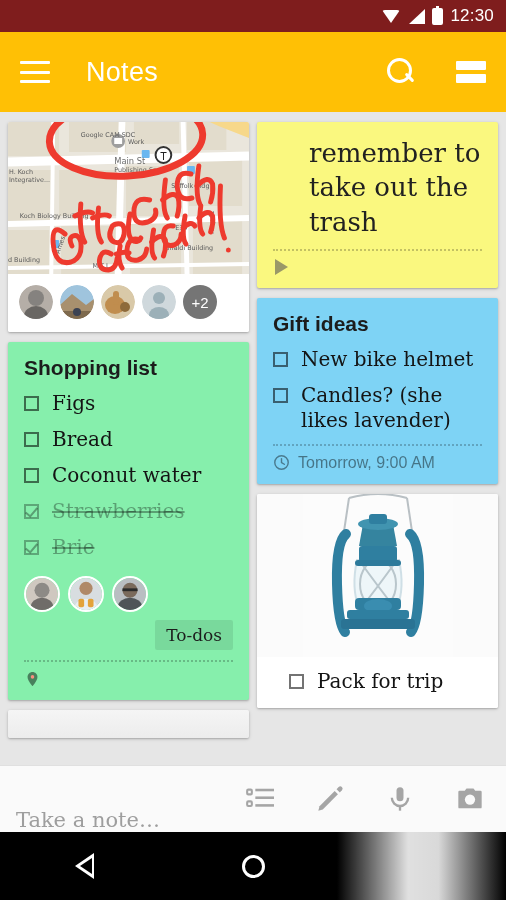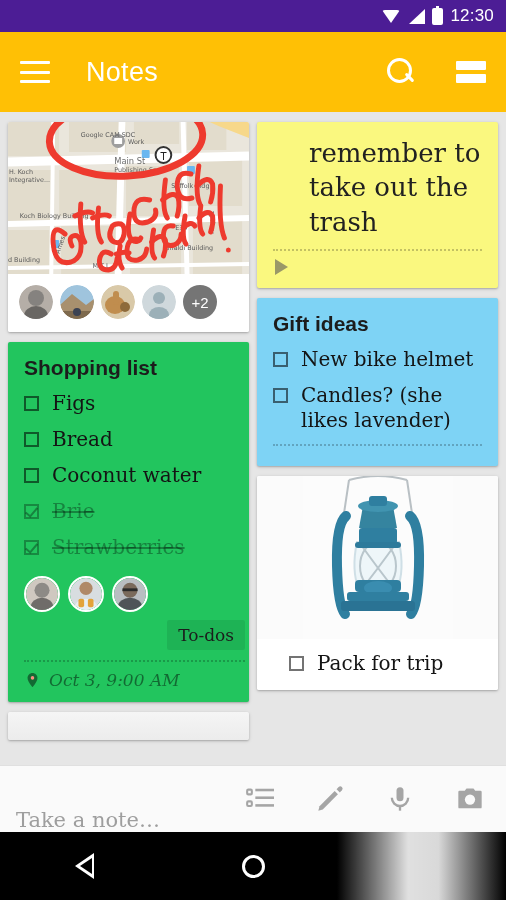--- a/index.html
+++ b/index.html
@@ -6,21 +6,21 @@
   html, body {
     width: 506px; height: 900px;
     font-family: "Liberation Sans", sans-serif;
     background: #e6e6e6;
     overflow: hidden;
   }
   .phone { position: relative; width: 506px; height: 900px; background: #e6e6e6; }
 
   
   .statusbar {
-    height: 32px; background: #4c1d95;
+    height: 32px; background: #7f1d1d;
     display: flex; align-items: center; justify-content: flex-end;
     padding-right: 12px; gap: 7px;
   }
   .status-icons { display: flex; align-items: center; gap: 7px; }
   .ico-wifi { width: 19px; height: 14px; position: relative; }
   .ico-wifi::before {
     content: ""; position: absolute; left: 0; top: 1px;
     border-left: 9.5px solid transparent; border-right: 9.5px solid transparent;
     border-top: 13px solid #fff; border-radius: 3px;
   }
@@ -67,21 +67,21 @@
   .av { width: 34px; height: 34px; border-radius: 50%; overflow: hidden; flex: none; position: relative; }
   .av svg { display: block; width: 100%; height: 100%; }
   .av-more { background: #757575; color: #fff; font-size: 15px; display: flex; align-items: center; justify-content: center; }
 
   
   .c-yellow { background: #faf87f; padding: 14px 16px 10px 16px; }
   .note-text { font-family: "DejaVu Serif", serif; font-size: 26px; line-height: 1.32; color: #212121; margin-left: 36px; }
   .playicon { width: 0; height: 0; border-left: 13px solid #9a9868; border-top: 8px solid transparent; border-bottom: 8px solid transparent; margin: 1px 0 3px 2px; }
 
   
-  .c-salmon { background: #22c55e; padding: 14px 4px 12px 16px; }
+  .c-salmon { background: #86efac; padding: 14px 16px 12px 16px; }
   .card-title { font-family: "Liberation Sans", sans-serif; font-weight: bold; font-size: 21px; color: #1c1c1c; margin-bottom: 10px; }
   .listrow { display: flex; align-items: flex-start; gap: 13px; margin: 11px 0; }
   .cbox { width: 15px; height: 15px; border: 2px solid rgba(0,0,0,.55); flex: none; margin-top: 5px; background: transparent; position: relative; }
   .cbox.done { border-color: rgba(0,0,0,.30); }
   .cbox.done::after {
     content: ""; position: absolute; left: 2px; top: -1px; width: 5px; height: 10px;
     border-right: 2px solid rgba(0,0,0,.33); border-bottom: 2px solid rgba(0,0,0,.33);
     transform: rotate(40deg);
   }
   .item-label { font-family: "DejaVu Serif", serif; font-size: 20px; color: #141414; line-height: 1.25; }
@@ -311,25 +311,25 @@
           <div class="listrow">
             <span class="cbox"></span>
             <span class="item-label">Bread</span>
           </div>
           <div class="listrow">
             <span class="cbox"></span>
             <span class="item-label">Coconut water</span>
           </div>
           <div class="listrow">
             <span class="cbox done"></span>
+            <span class="item-label done">Strawberries</span>
+          </div>
+          <div class="listrow">
+            <span class="cbox done"></span>
             <span class="item-label done">Brie</span>
-          </div>
-          <div class="listrow">
-            <span class="cbox done"></span>
-            <span class="item-label done">Strawberries</span>
           </div>
 
           <div class="av-row">
             <span class="av-sm">
               <svg viewBox="0 0 34 34">
                   <circle cx="17" cy="17" r="17" fill="#cfc8c0"></circle>
                   <circle cx="17" cy="13" r="8" fill="#8d8a86"></circle>
                   <ellipse cx="17" cy="31" rx="12" ry="10" fill="#6f6c69"></ellipse>
                 </svg>
             </span>
@@ -369,21 +369,20 @@
           <div class="chiprow">
             <span class="chip">To-dos</span>
           </div>
 
           <div class="dotted"></div>
           <div class="meta">
             <svg width="17" height="18" viewBox="0 0 24 24">
               <path d="M12 2c-3.9 0-7 3.1-7 7 0 5.2 7 13 7 13s7-7.8 7-13c0-3.9-3.1-7-7-7z" fill="rgba(0,0,0,.46)"></path>
               <circle cx="12" cy="9" r="2.5" fill="#fa8e7f"></circle>
             </svg>
-            <span>Oct 3, 9:00 AM</span>
           </div>
         </div>
 
         <div class="card c-partial"></div>
       </div>
 
       <div class="col">
 
         <div class="card c-yellow">
           <div class="note-text">remember to take out the trash</div>
@@ -395,20 +394,27 @@
           <div class="card-title">Gift ideas</div>
           <div class="listrow">
             <span class="cbox"></span>
             <span class="item-label">New bike helmet</span>
           </div>
           <div class="listrow">
             <span class="cbox"></span>
             <span class="item-label">Candles? (she likes lavender)</span>
           </div>
           <div class="dotted"></div>
+          <div class="meta plain">
+            <svg width="17" height="17" viewBox="0 0 24 24">
+              <circle cx="12" cy="12" r="9.5" fill="none" stroke="rgba(0,0,0,.42)" stroke-width="2"></circle>
+              <path d="M12 6.5V12l4 2.5" fill="none" stroke="rgba(0,0,0,.42)" stroke-width="2" stroke-linecap="round"></path>
+            </svg>
+            <span>Tomorrow, 9:00 AM</span>
+          </div>
         </div>
 
         <div class="card">
           <div class="photowrap">
             <svg viewBox="0 0 150 163">
               <rect width="150" height="163" fill="#fcfcfc"></rect>
 
               <path d="M46 4 q29 -8 58 0" fill="none" stroke="#b9c0c4" stroke-width="2"></path>
               <path d="M46 4 L40 44" fill="none" stroke="#b9c0c4" stroke-width="2"></path>
               <path d="M104 4 L110 44" fill="none" stroke="#b9c0c4" stroke-width="2"></path>

